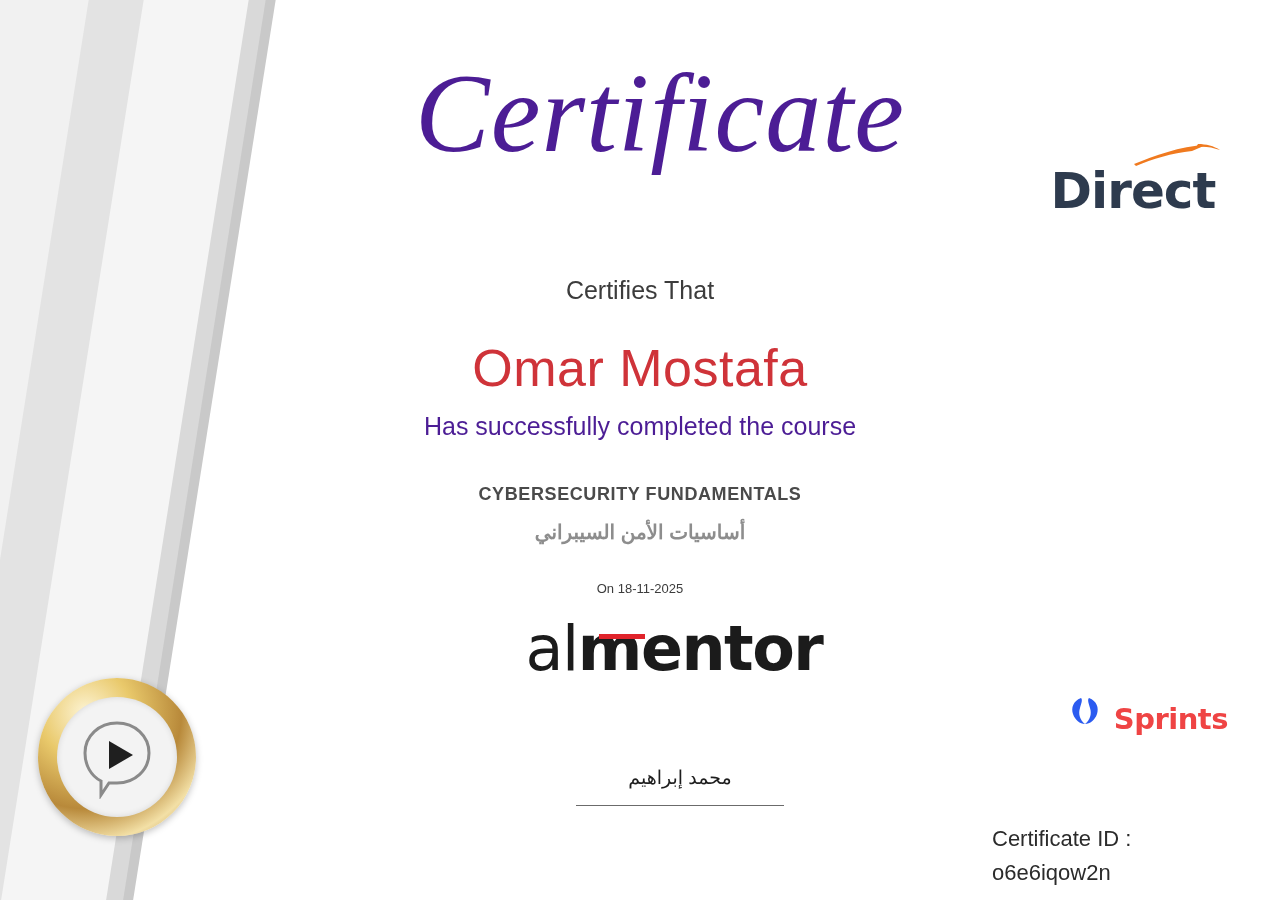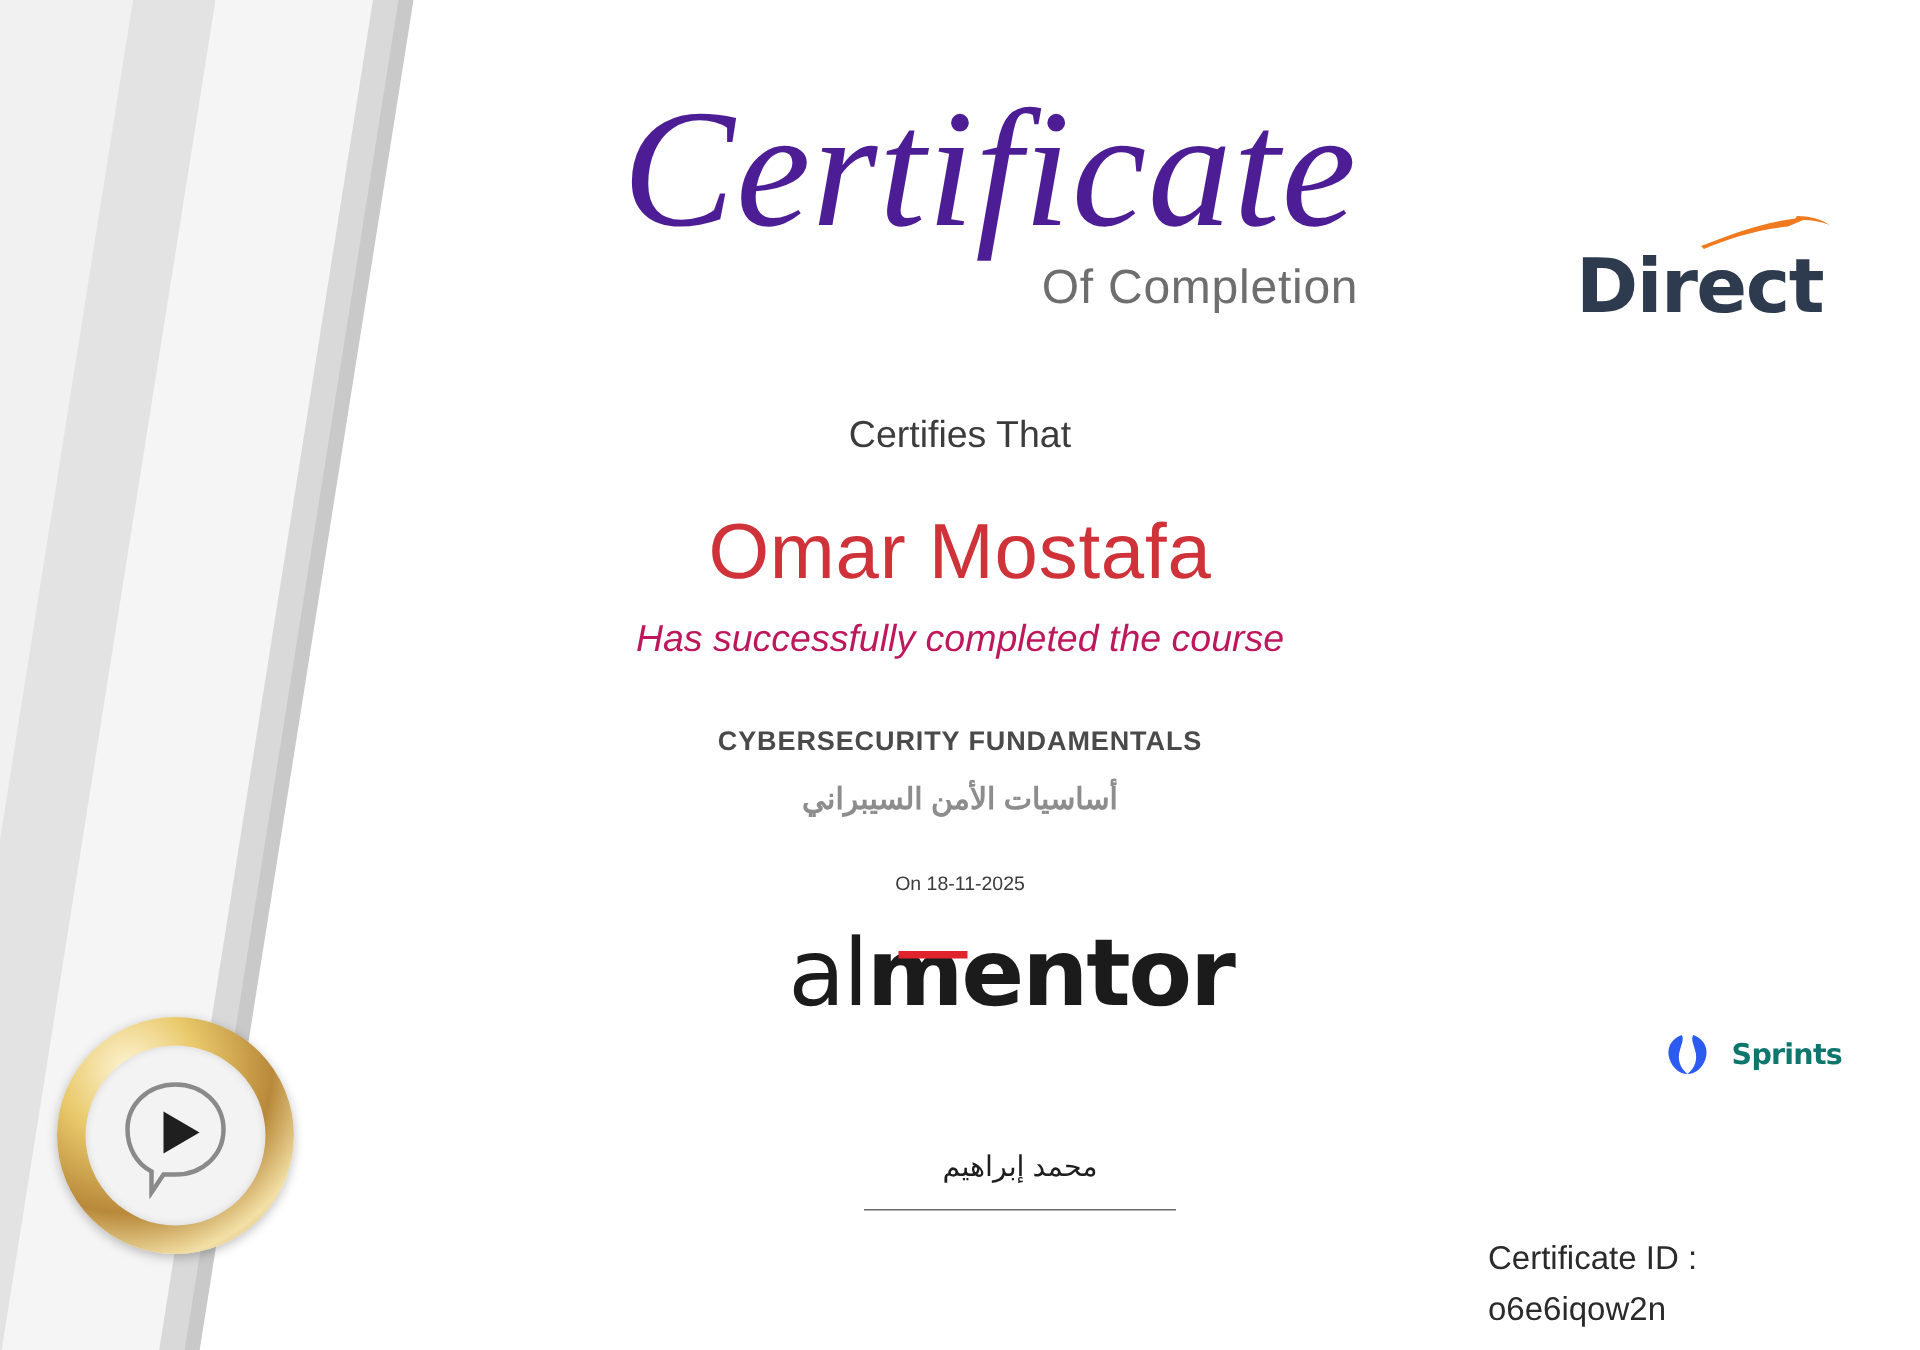--- a/index.html
+++ b/index.html
@@ -132,22 +132,21 @@
     width: 100%;
     font-size: 52px;
     color: #cf3339;
     letter-spacing: 0.5px;
   }
   .completed-line {
     position: absolute;
     top: 412px;
     width: 100%;
     font-size: 25px;
-    color: #be185d;
-    font-style: italic;
+    color: #4c1d95;
   }
   .course-en {
     position: absolute;
     top: 484px;
     width: 100%;
     font-size: 18px;
     font-weight: bold;
     color: #4a4a4a;
     letter-spacing: 0.6px;
   }
@@ -208,24 +207,25 @@
     display: flex;
     align-items: center;
     gap: 12px;
   }
   .sprints-mark {
     width: 34px;
     height: 34px;
   }
   .sprints-word {
     font-family: "DejaVu Sans", sans-serif;
-    font-size: 19px;
-    font-weight: bold;
-    color: #0f766e;
+    font-size: 29px;
+    font-weight: bold;
+    color: #ef4444;
     letter-spacing: -0.5px;
+    margin-top: 16px;
   }
 
   
   .signature-block {
     position: absolute;
     left: 0;
     top: 766px;
     width: 1280px;
     text-align: center;
     padding-left: 40px;
@@ -289,21 +289,20 @@
 <div class="certificate">
 
   <div class="band band-a"></div>
   <div class="band band-b"></div>
   <div class="band band-c"></div>
   <div class="band band-d"></div>
   <div class="band band-e"></div>
 
   <div class="title-block">
     <div class="cert-title">Certificate</div>
-    <div class="cert-subtitle">Of Completion</div>
   </div>
 
   <div class="direct-logo">
     <svg class="direct-swoosh" viewBox="0 0 90 26">
       <path d="M2 22 C 22 14, 48 4, 74 3 L 60 9 C 40 11, 20 17, 4 24 Z" fill="#f07a1f"></path>
       <path d="M66 2 C 74 2, 82 4, 88 8 C 80 5, 72 4, 64 5 Z" fill="#f07a1f"></path>
     </svg>
     <div class="direct-word">Direct</div>
   </div>
 

